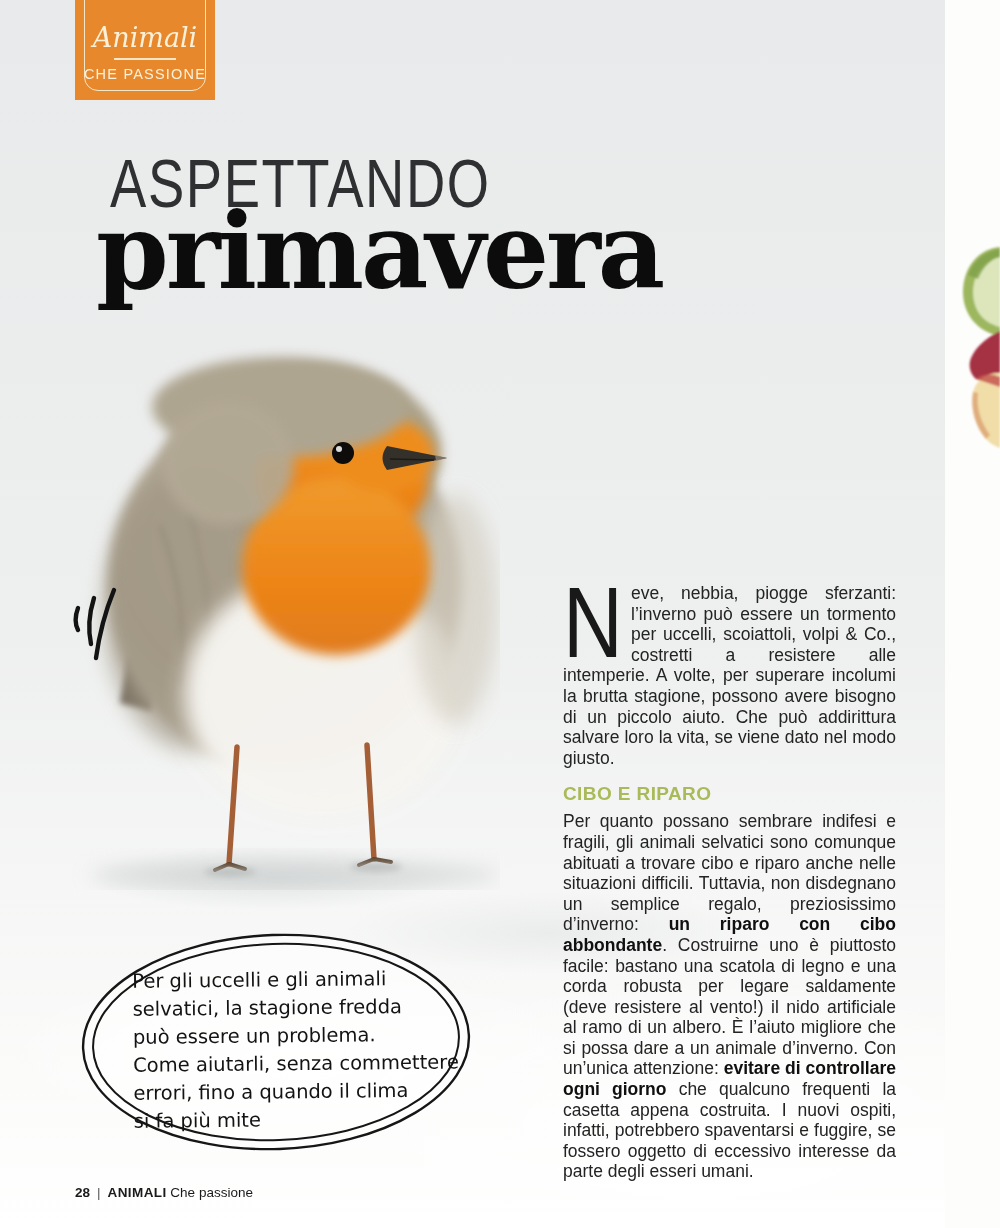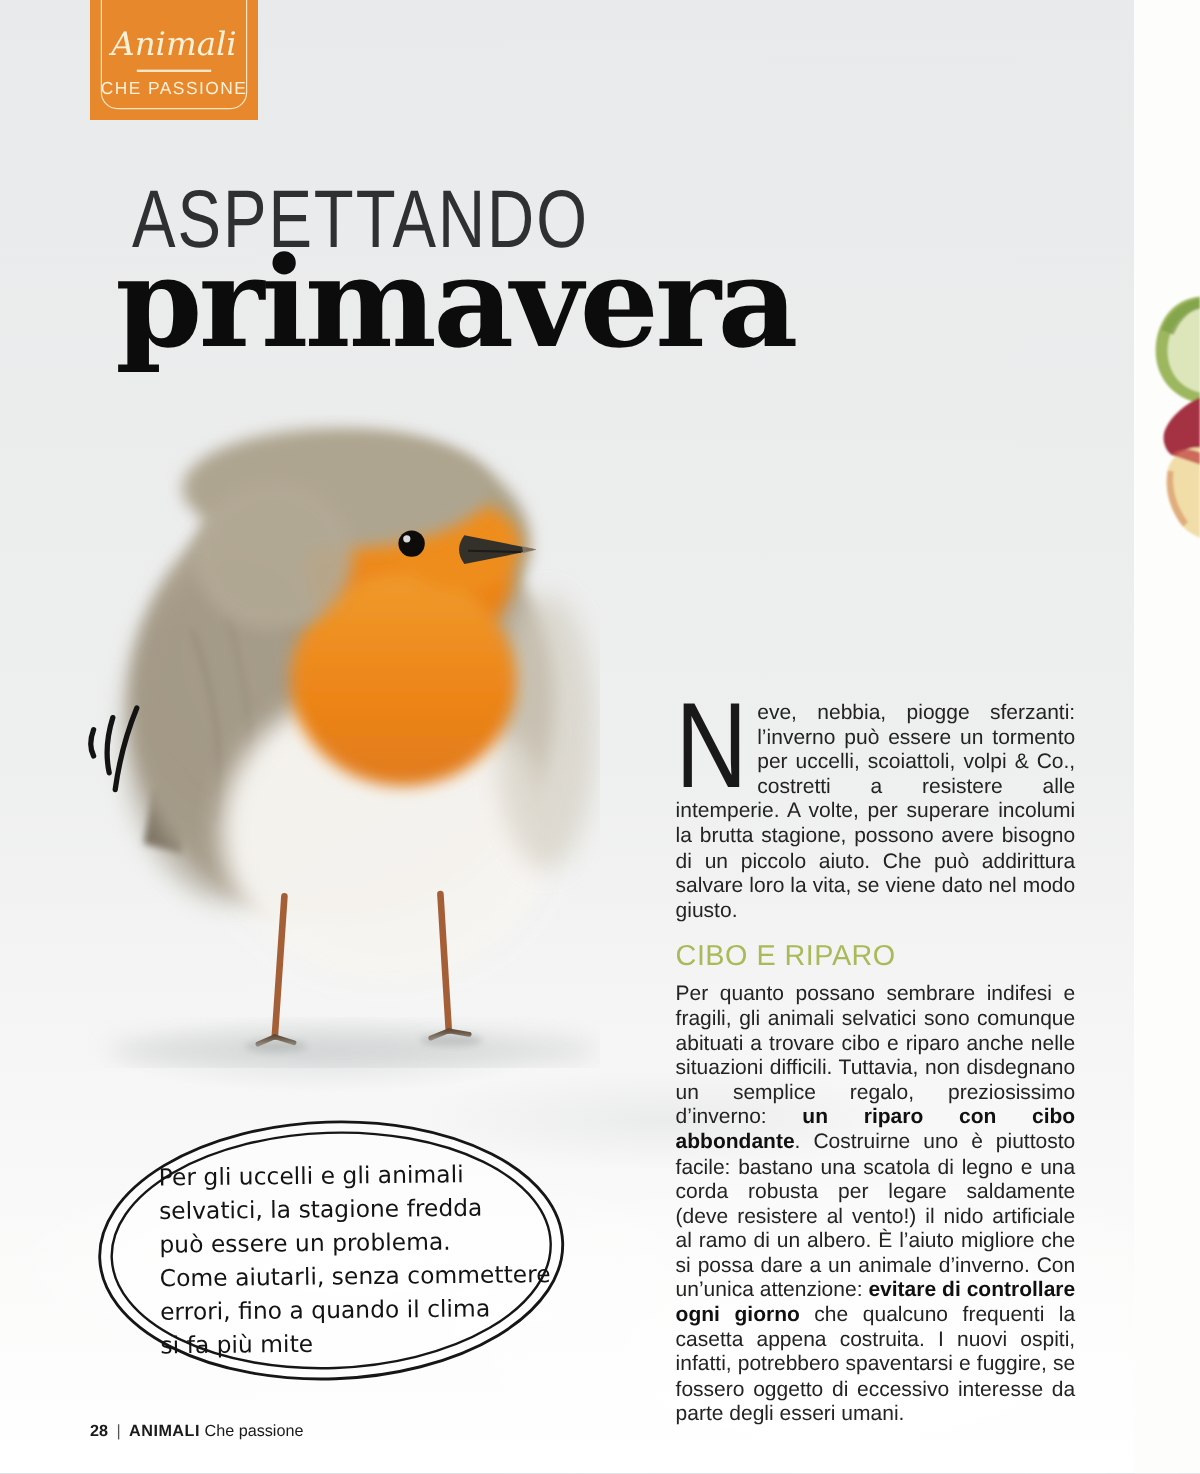--- a/index.html
+++ b/index.html
@@ -22,21 +22,21 @@
   .badge .script{position:relative;text-align:center;margin-top:22px;font-family:"DejaVu Serif",serif;font-style:italic;font-size:27px;color:#faf1da;}
   .badge .rule{width:62px;height:1.5px;background:#f5e7c6;margin:5px auto 6px auto;}
   .badge .sub{position:relative;text-align:center;font-size:14.5px;letter-spacing:1.2px;color:#faf1da;}
   
   .kicker{position:absolute;left:110px;top:144px;font-family:"Liberation Sans",sans-serif;font-weight:100;font-size:68px;letter-spacing:2px;color:#2e3032;transform:scaleX(.8);transform-origin:0 0;white-space:nowrap;}
   .headline{position:absolute;left:96px;top:190px;font-family:"DejaVu Serif",serif;font-weight:700;font-size:104px;letter-spacing:-3px;color:#0c0c0c;white-space:nowrap;}
   
   .article{position:absolute;left:563px;top:583px;width:333px;color:#232323;}
   .article p{margin:0;font-size:17.5px;line-height:20.6px;text-align:justify;}
   .dropcap{float:left;width:60px;height:80px;font-size:101px;line-height:79px;color:#191919;transform:scaleX(.82);transform-origin:0 20%;margin-right:8px;}
-  .section-heading{margin:15px 0 6px 0;font-size:24px;font-weight:400;letter-spacing:.4px;color:#a9ba58;}
+  .section-heading{margin:15px 0 6px 0;font-size:19px;font-weight:700;letter-spacing:.4px;color:#a9ba58;}
   .article .b{font-weight:700;color:#101010;}
   
   .bubble-svg{position:absolute;left:78px;top:930px;}
   .bubble-text{position:absolute;left:133px;top:966px;width:350px;font-family:"DejaVu Sans",sans-serif;font-size:19.5px;line-height:28px;color:#131313;transform:rotate(-.6deg);}
   .bubble-text div{white-space:nowrap;}
   
   .motion{position:absolute;left:70px;top:586px;}
   
   .bird{position:absolute;left:30px;top:345px;}
   

